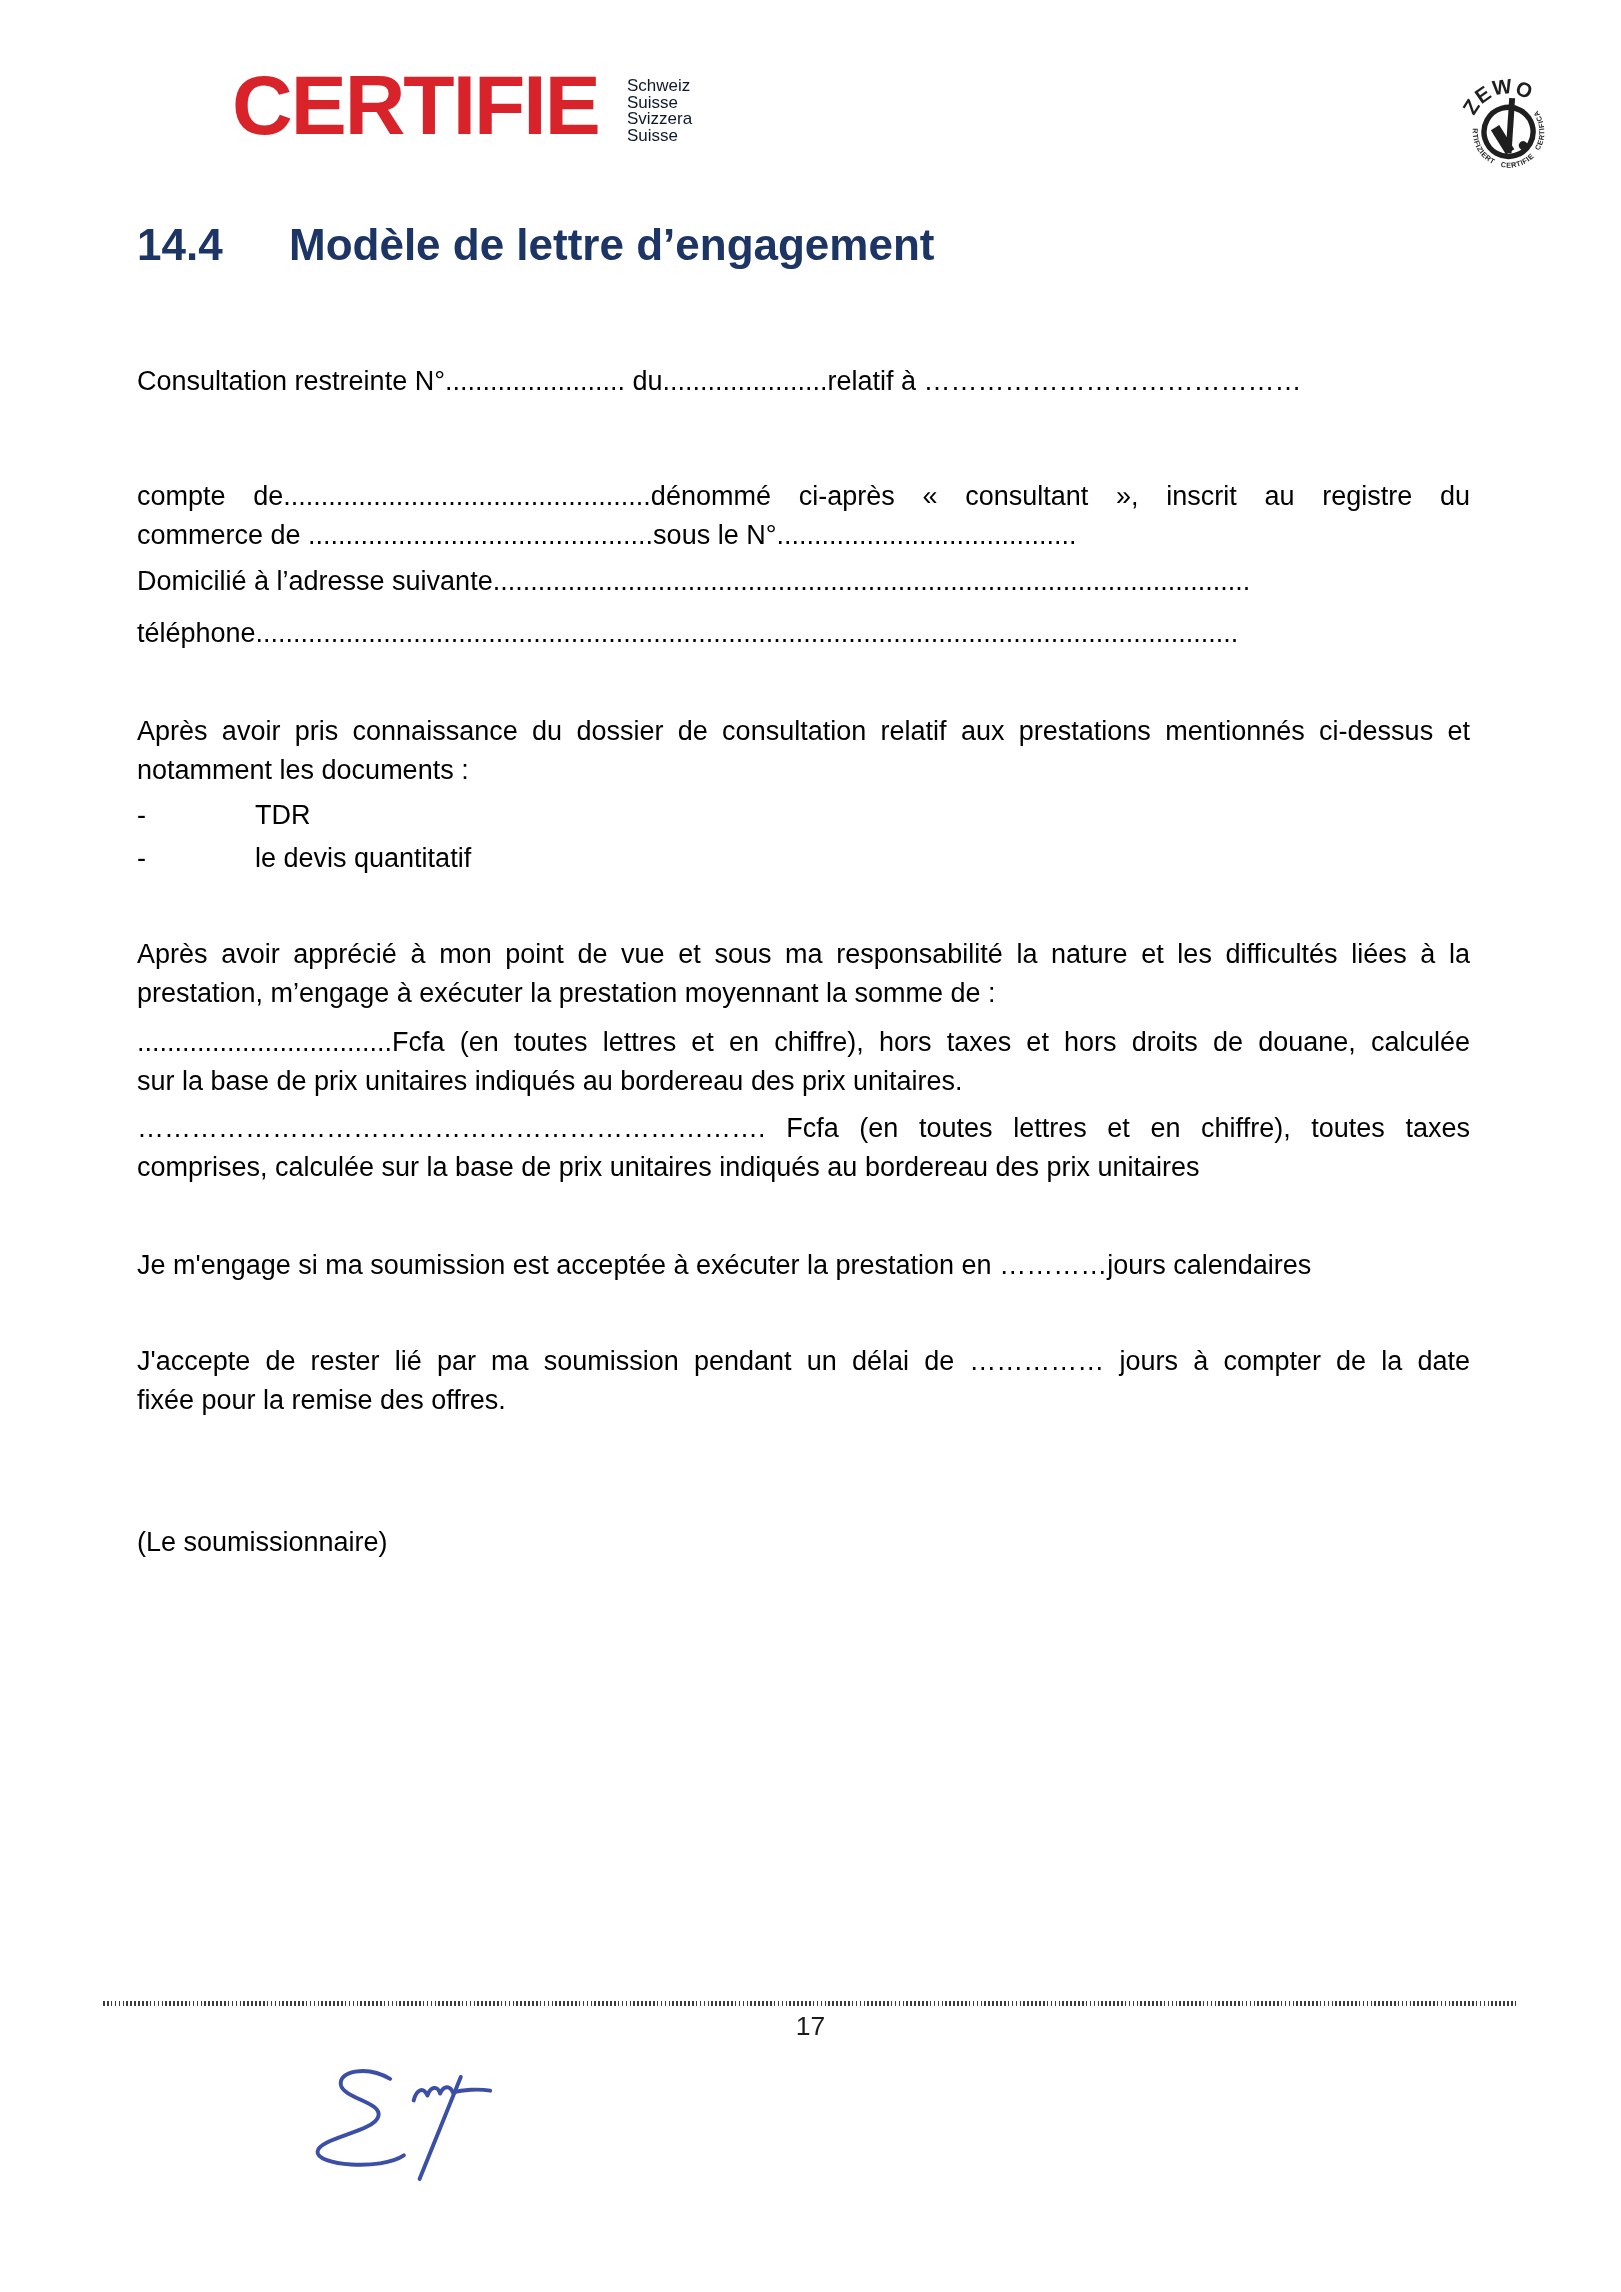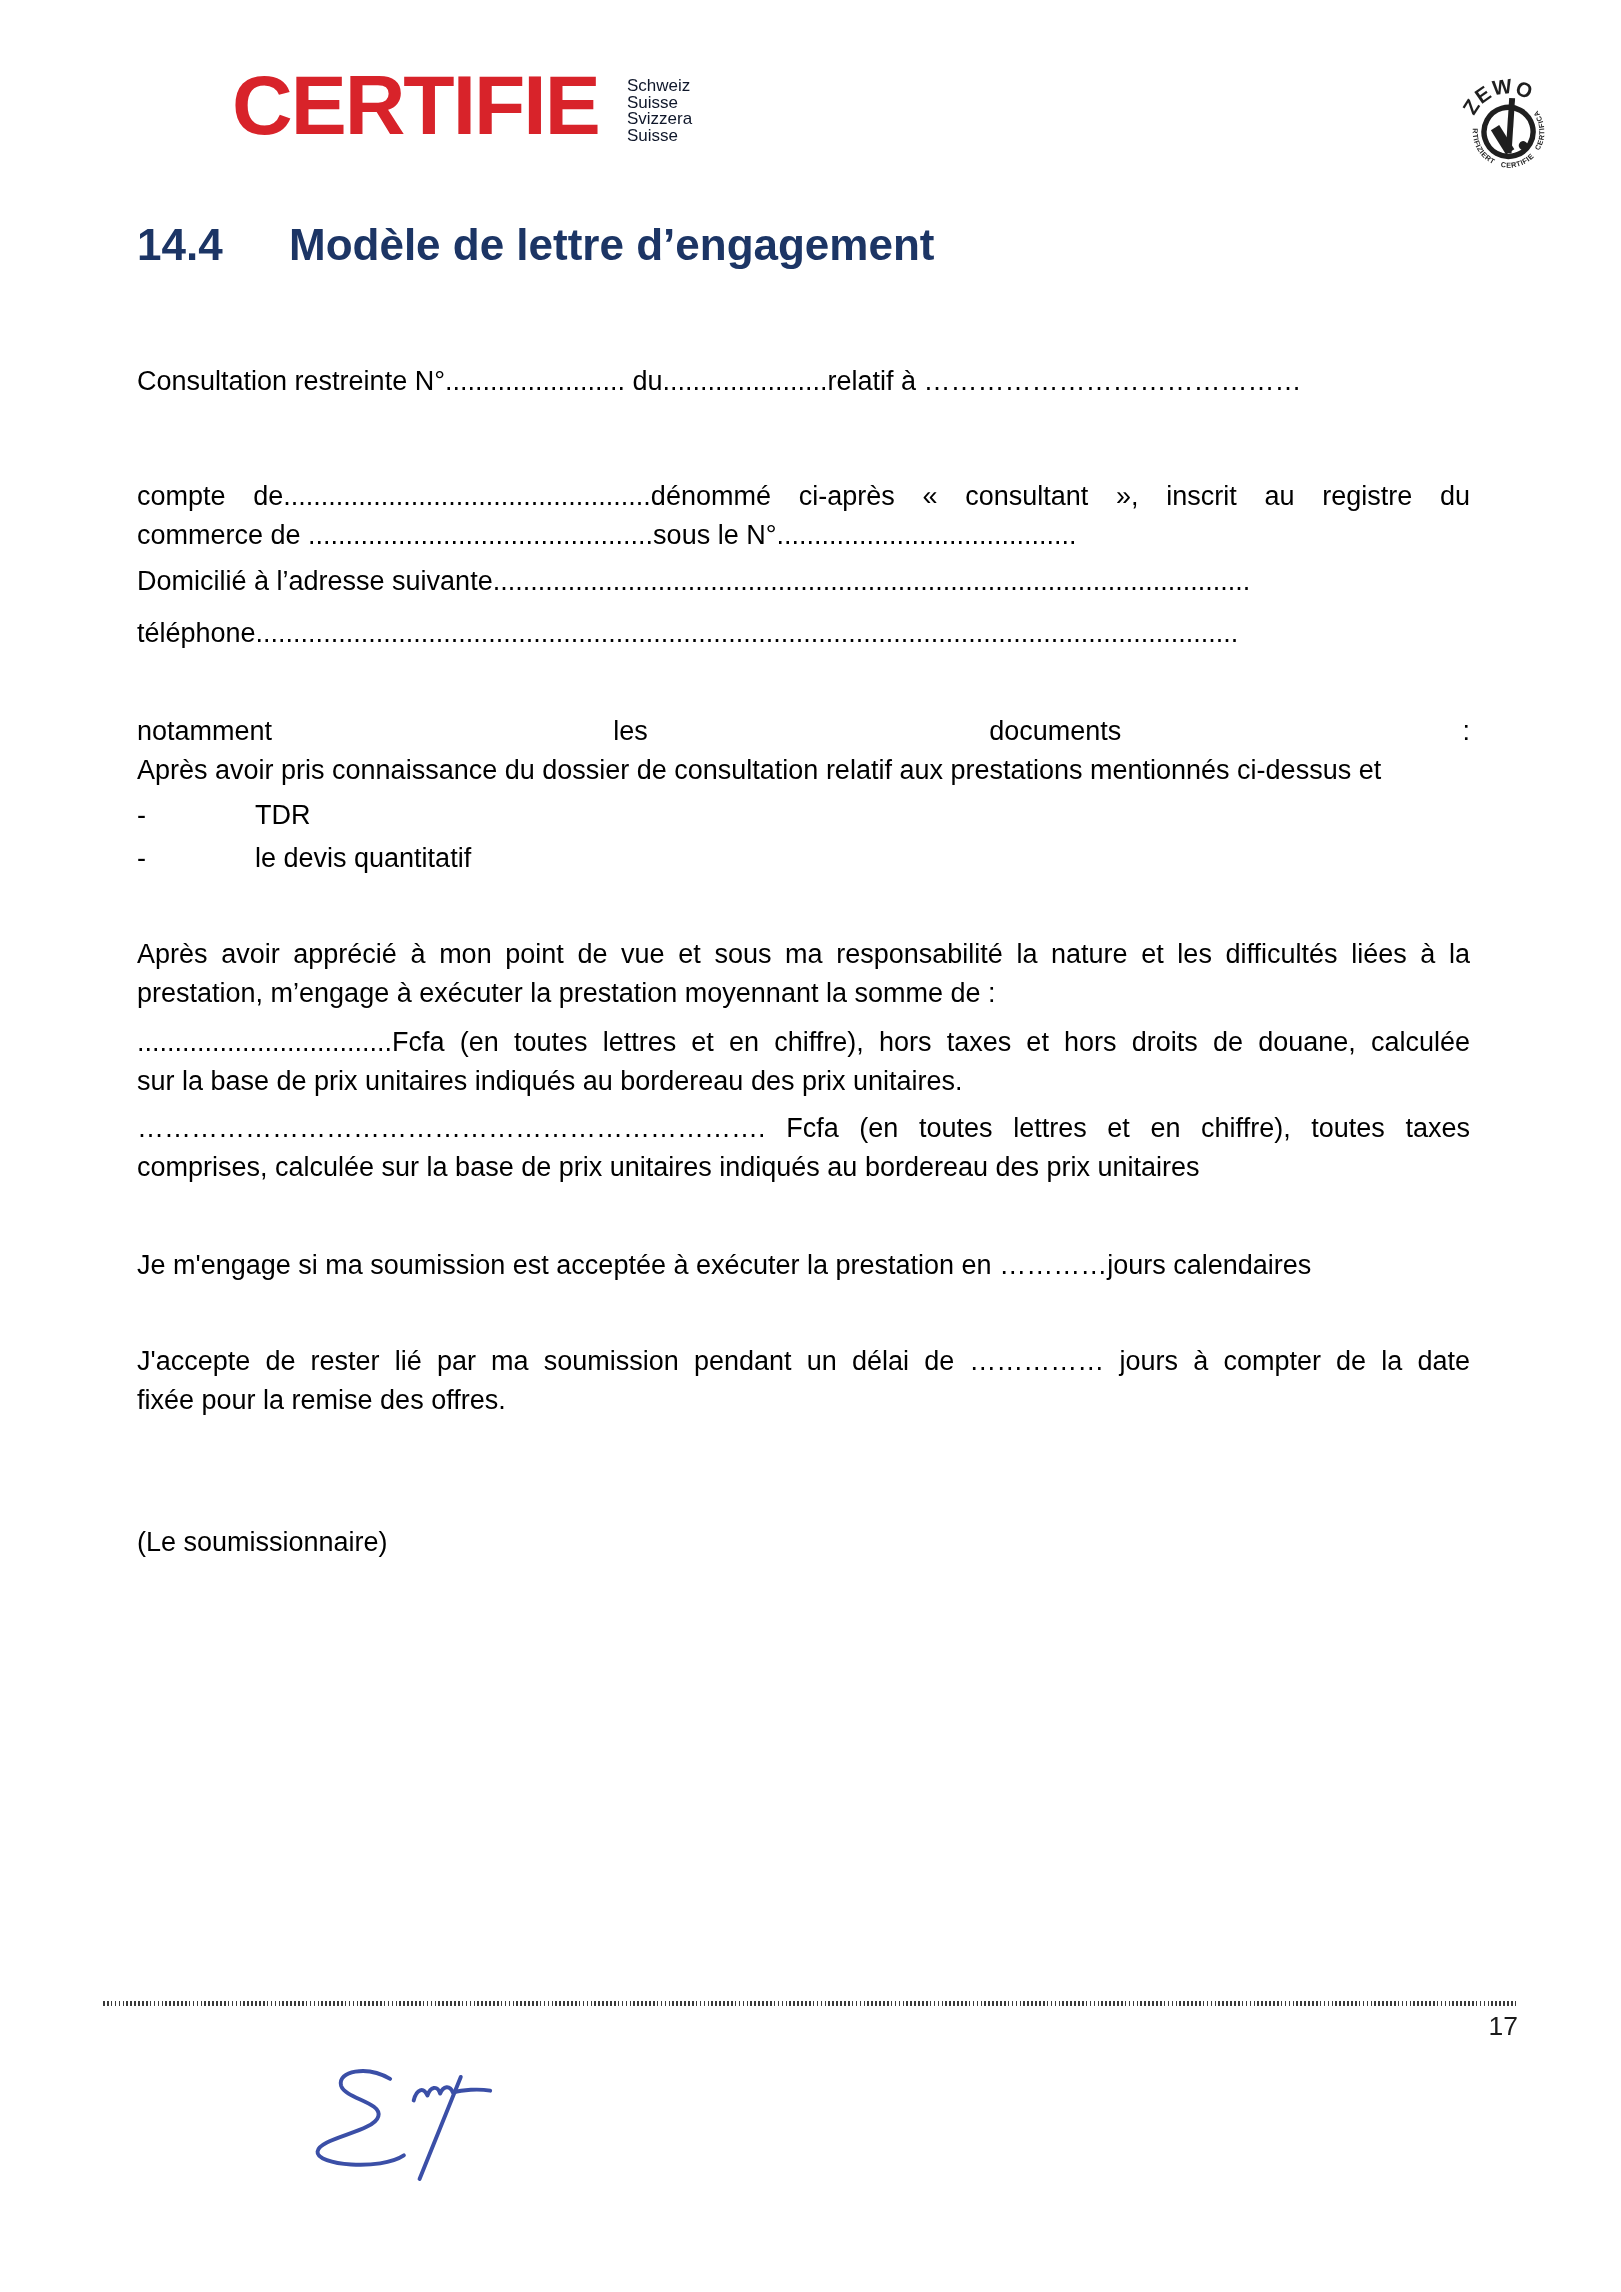--- a/index.html
+++ b/index.html
@@ -55,21 +55,21 @@
   .doc-item + .doc-item { margin-top:3.9px; }
   .doc-dash { width:118px; flex:0 0 118px; }
 
   
   .footer-divider {
     position:absolute; left:103px; top:2001px; width:1415px; height:4.9px;
     background:repeating-linear-gradient(to right, #3a3a3a 0 1.6px, transparent 1.6px 3.9px);
   }
   .page-number {
     position:absolute; left:103px; top:2011px; width:1415px;
-    text-align:right; font-size:26.5px; line-height:31px; color:#1a1a1a;
+    text-align:center; font-size:26.5px; line-height:31px; color:#1a1a1a;
   }
   .signature { position:absolute; left:294px; top:2063px; width:206px; height:123px; }
 </style>
 </head>
 <body>
 
 <div class="page">
 
   <div class="logo-word">CERTIFIE</div>
   <div class="logo-langs">
@@ -109,22 +109,22 @@
     <div class="mline mb-b">
         <div class="jl">compte de.................................................dénommé ci-après « consultant », inscrit au registre du</div>
         <div class="jl">commerce de ..............................................sous le N°........................................</div>
       </div>
 
     <div class="sline mb-c">Domicilié à l’adresse suivante.....................................................................................................</div>
 
     <div class="sline mb-d">téléphone...................................................................................................................................</div>
 
     <div class="mline mb-b">
+        <div class="jl">Après avoir pris connaissance du dossier de consultation relatif aux prestations mentionnés ci-dessus et</div>
         <div class="jl">notamment les documents :</div>
-        <div class="jl">Après avoir pris connaissance du dossier de consultation relatif aux prestations mentionnés ci-dessus et</div>
       </div>
 
     <div class="doc-list">
       <div class="doc-item">
         <span class="doc-dash">-</span>
         <span>TDR</span>
       </div>
       <div class="doc-item">
         <span class="doc-dash">-</span>
         <span>le devis quantitatif</span>

